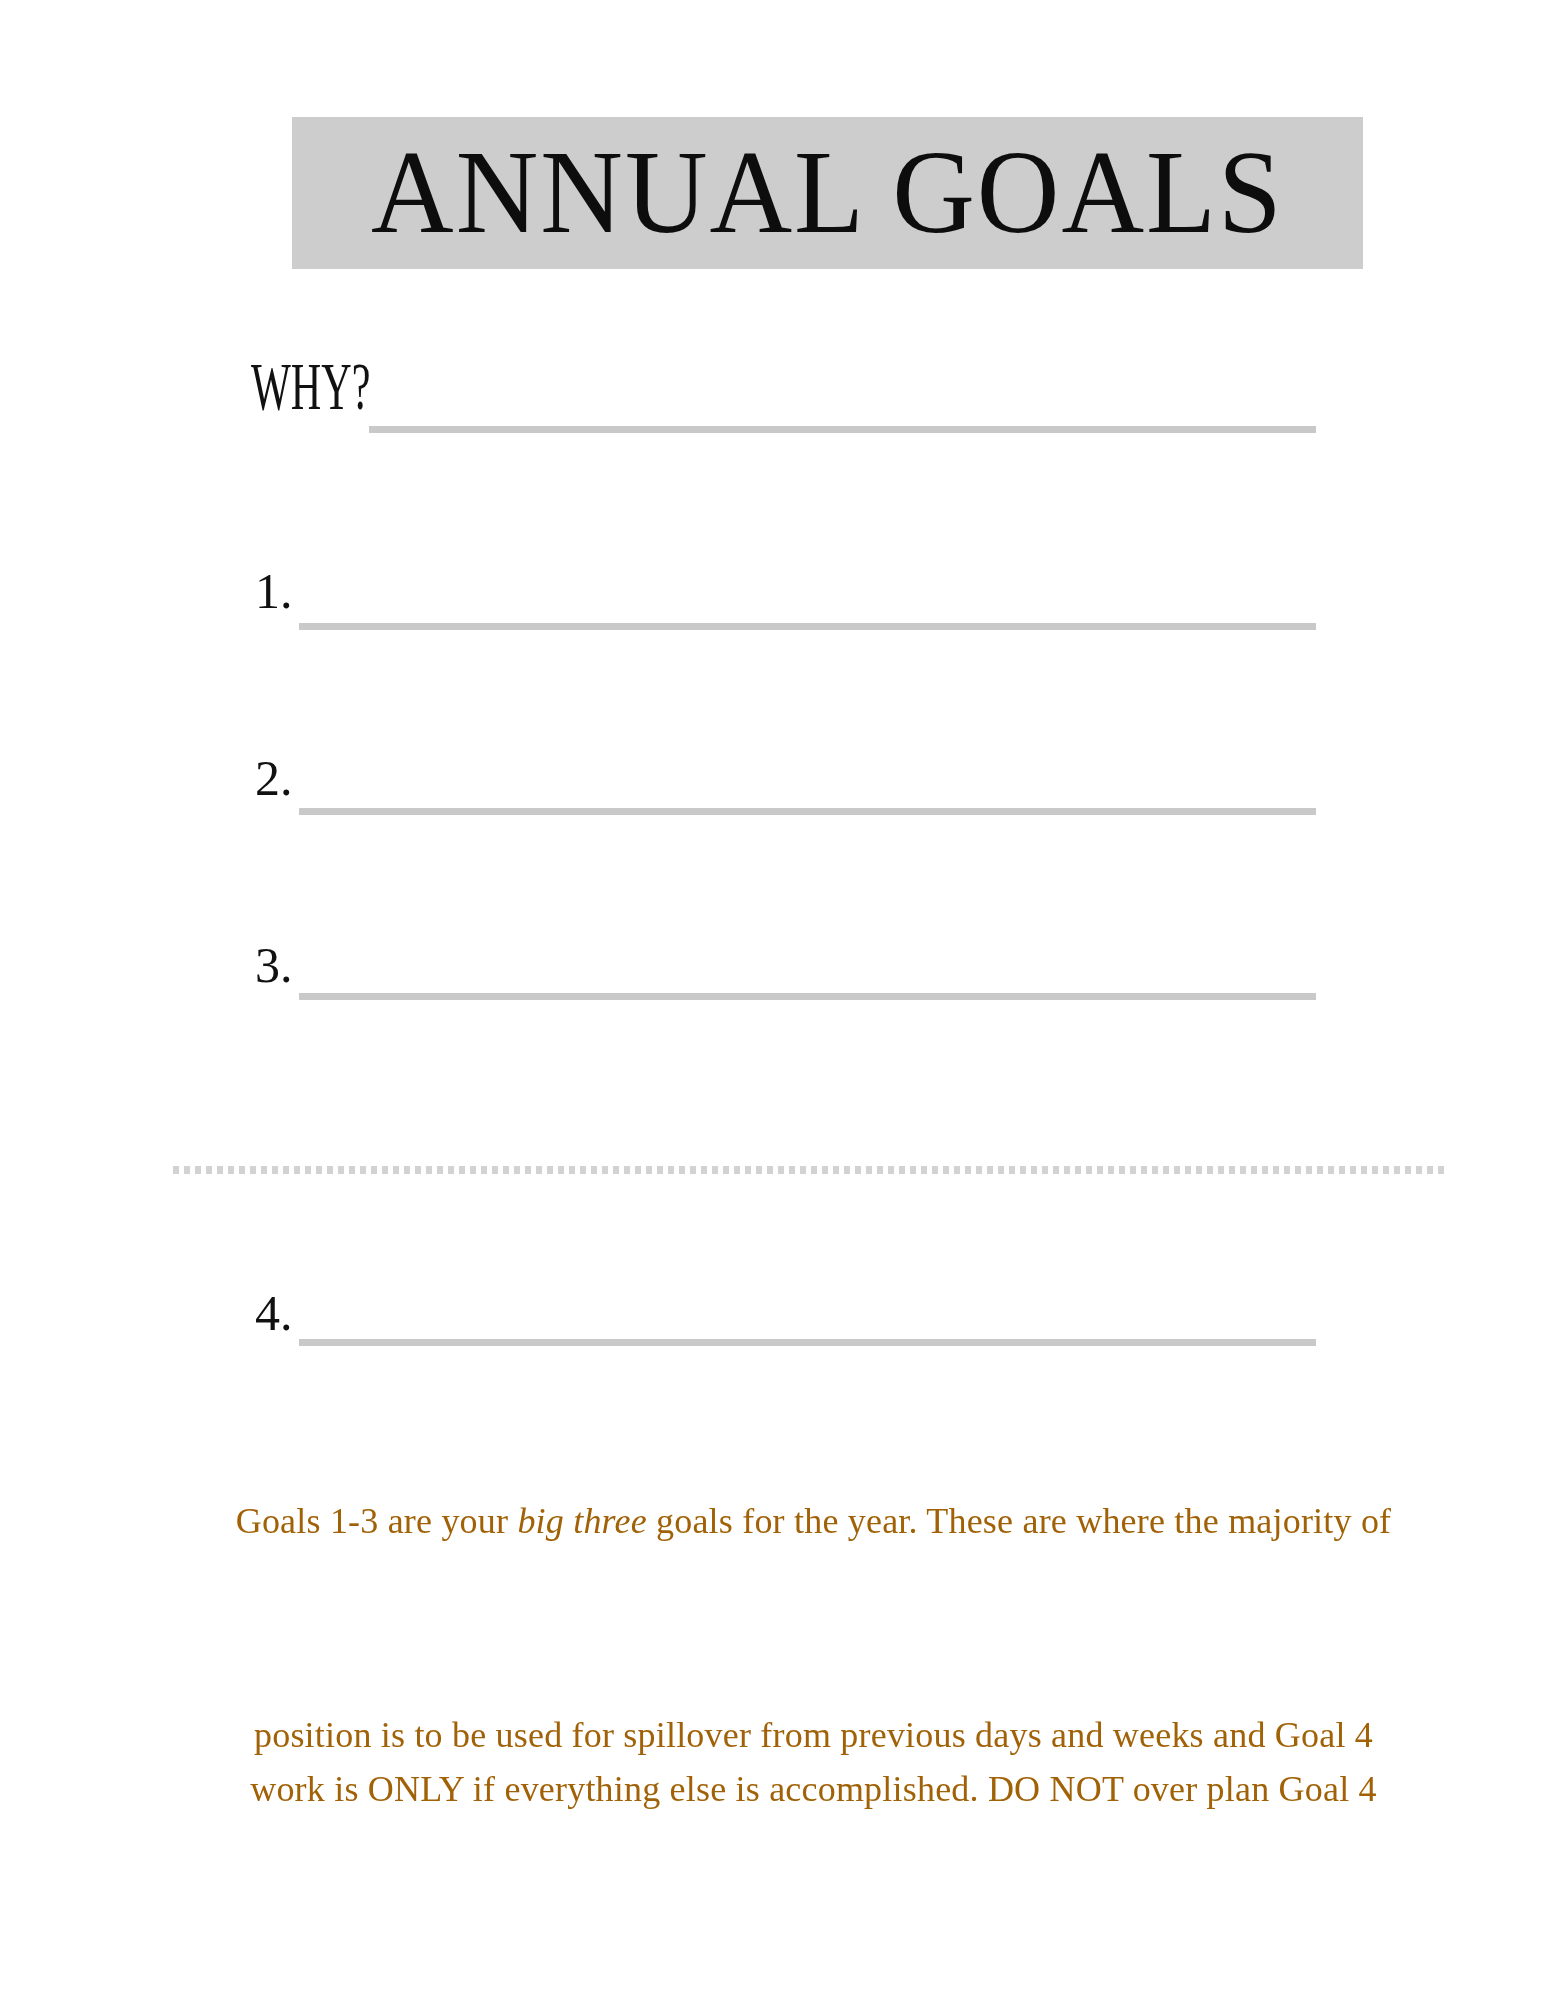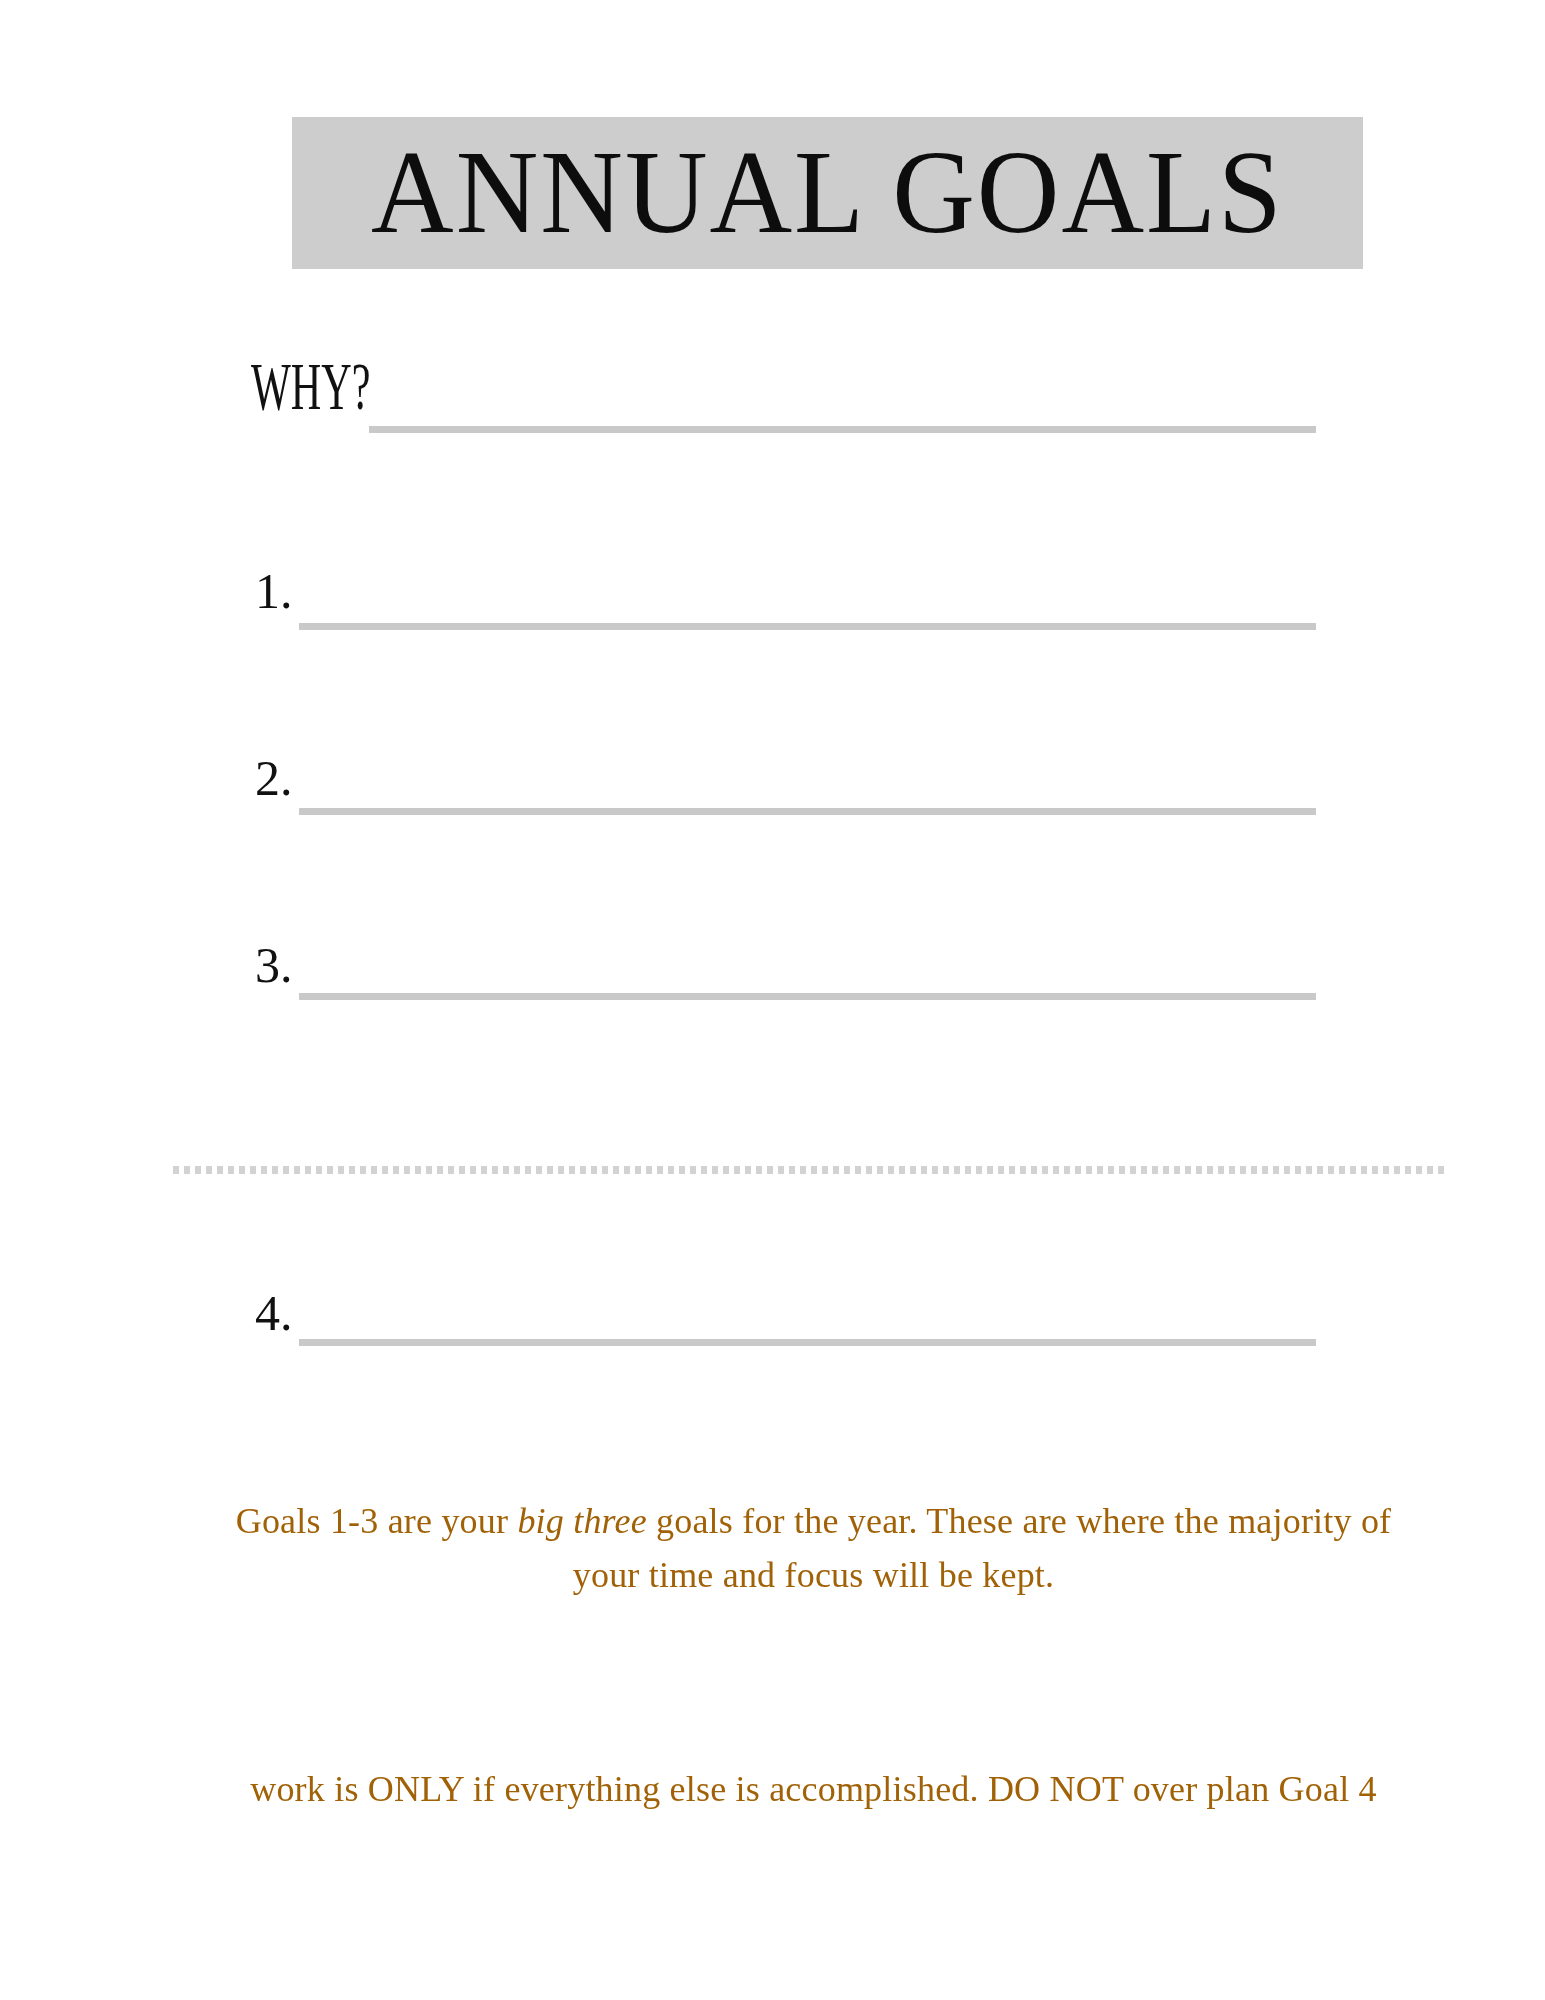--- a/index.html
+++ b/index.html
@@ -138,22 +138,21 @@
   <div class="goal-number num-3">3.</div>
   <div class="goal-line line-3"></div>
 
   <div class="dotted-divider"></div>
 
   <div class="goal-number num-4">4.</div>
   <div class="goal-line line-4"></div>
 
   <div class="note note-1">
     <span>Goals 1-3 are your </span><em>big three</em><span> goals for the year. These are where the majority of</span><br>
-    <span>your time and focus will be kept.</span>
   </div>
 
   <div class="note note-2">
     <br>
-    <br>
+    <span>position is to be used for spillover from previous days and weeks and Goal 4</span><br>
     <span>work is ONLY if everything else is accomplished. DO NOT over plan Goal 4</span><br>
   </div>
 
 </div>
 
 </body></html>

